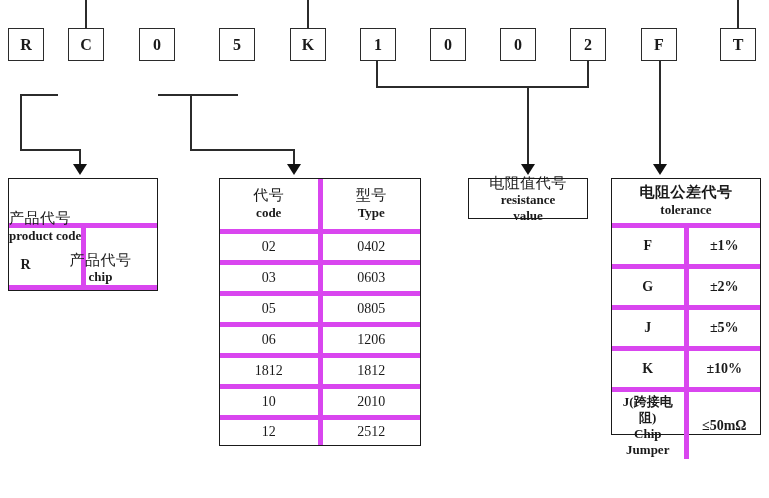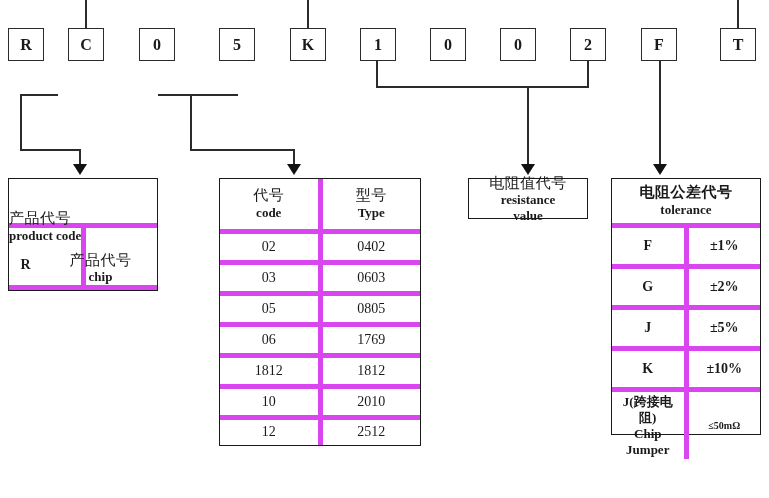--- a/index.html
+++ b/index.html
@@ -169,21 +169,21 @@
     width: 150px;
     height: 257px;
   }
   #tolerance-panel td { font-size: 14px; font-weight: bold; }
   #tolerance-panel .hdr-cell { height: 42px; }
   #tolerance-panel .jumper {
     line-height: 1.22;
     font-size: 12px;
     padding: 2px 1px;
   }
-  #tolerance-panel .ohm { font-size: 10px; white-space: nowrap; }
+  #tolerance-panel .ohm { font-size: 14px; white-space: nowrap; }
 </style>
 </head>
 <body>
 
 <div id="stage">
 
   <div class="vline" style="left:85px;  top:0px; height:28px;"></div>
   <div class="vline" style="left:307px; top:0px; height:28px;"></div>
   <div class="vline" style="left:737px; top:0px; height:28px;"></div>
 
@@ -268,21 +268,21 @@
       <tr>
         <td class="noleft">03</td>
         <td class="noright">0603</td>
       </tr>
       <tr>
         <td class="noleft">05</td>
         <td class="noright">0805</td>
       </tr>
       <tr>
         <td class="noleft">06</td>
-        <td class="noright">1769</td>
+        <td class="noright">1206</td>
       </tr>
       <tr>
         <td class="noleft">1812</td>
         <td class="noright">1812</td>
       </tr>
       <tr>
         <td class="noleft">10</td>
         <td class="noright">2010</td>
       </tr>
       <tr>

